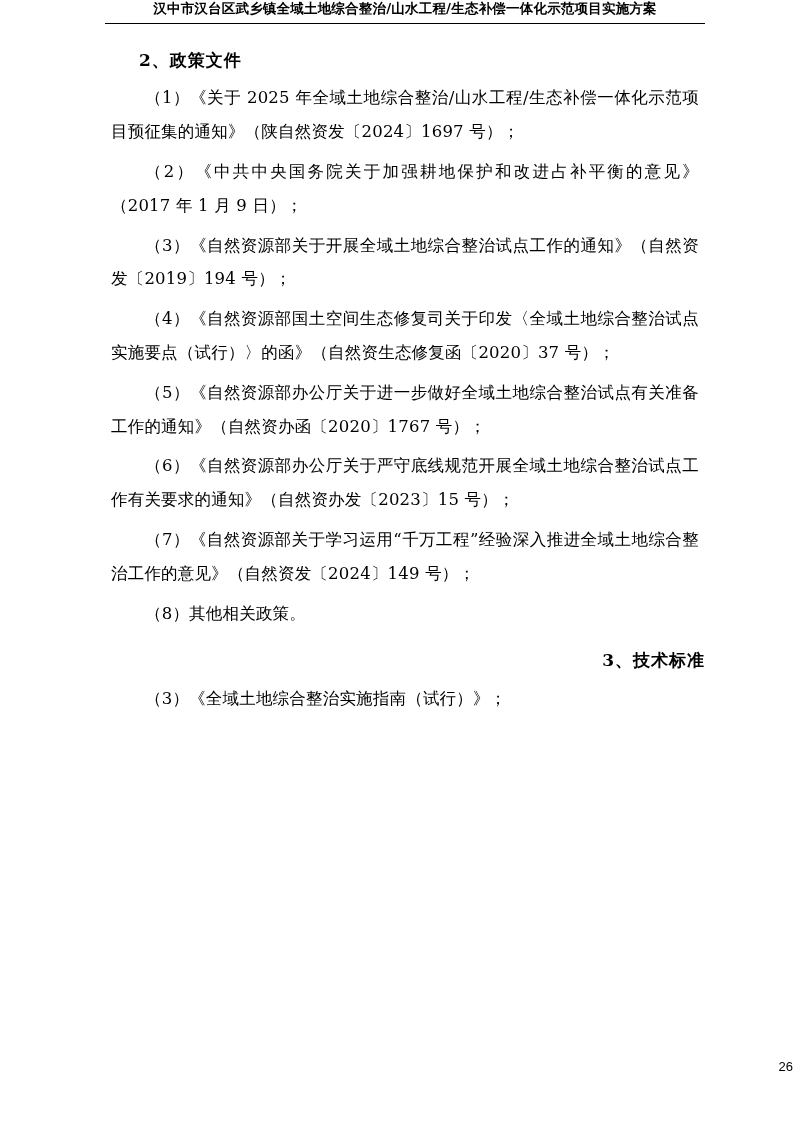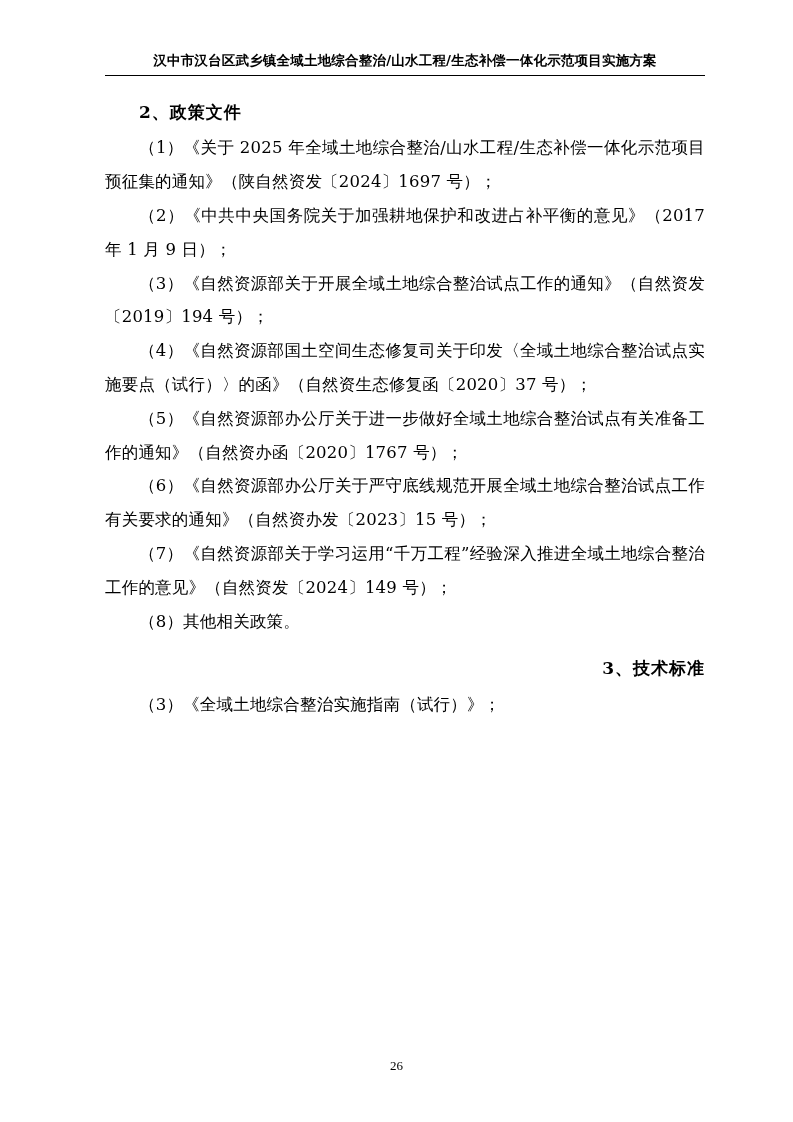--- a/index.html
+++ b/index.html
@@ -20,21 +20,20 @@
     box-sizing: border-box;
   }
   .content {
     position: absolute;
     left: 105px;
     top: 0;
     width: 600px;
     height: 1122px;
   }
   .header {
-    margin-top: 52px;
     font-size: 13.5px;
     font-weight: bold;
     letter-spacing: 0.2px;
     text-align: center;
     color: #000;
     border-bottom: 1.2px solid #000;
     padding-bottom: 5px;
     line-height: 1.3;
     white-space: nowrap;
   }
@@ -50,36 +49,36 @@
     margin-bottom: 4px;
     margin-top: 8px;
   }
   .sec-heading-2 {
     margin-top: 16px;
     text-align: right;
   }
   p.para {
     font-size: 16.5px;
     line-height: 2.05;
-    margin: 0;
+    margin: 6px;
     text-align: justify;
     text-justify: inter-ideograph;
     letter-spacing: 0.2px;
   }
   p.indent {
     text-indent: 34px;
   }
   .page-number {
     position: absolute;
     left: 0;
     right: 0;
     bottom: 48px;
-    text-align: center;
+    text-align: right;
     font-size: 13px;
-    font-family: Liberation Serif, serif;
+    font-family: Liberation Sans, sans-serif;
   }
 </style>
 </head>
 <body>
 
 <div class="page">
   <div class="content">
 
     <div class="header">汉中市汉台区武乡镇全域土地综合整治/山水工程/生态补偿一体化示范项目实施方案</div>
 

